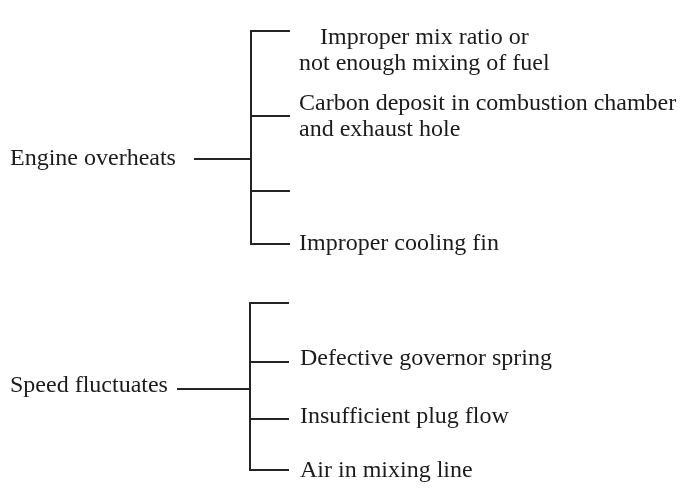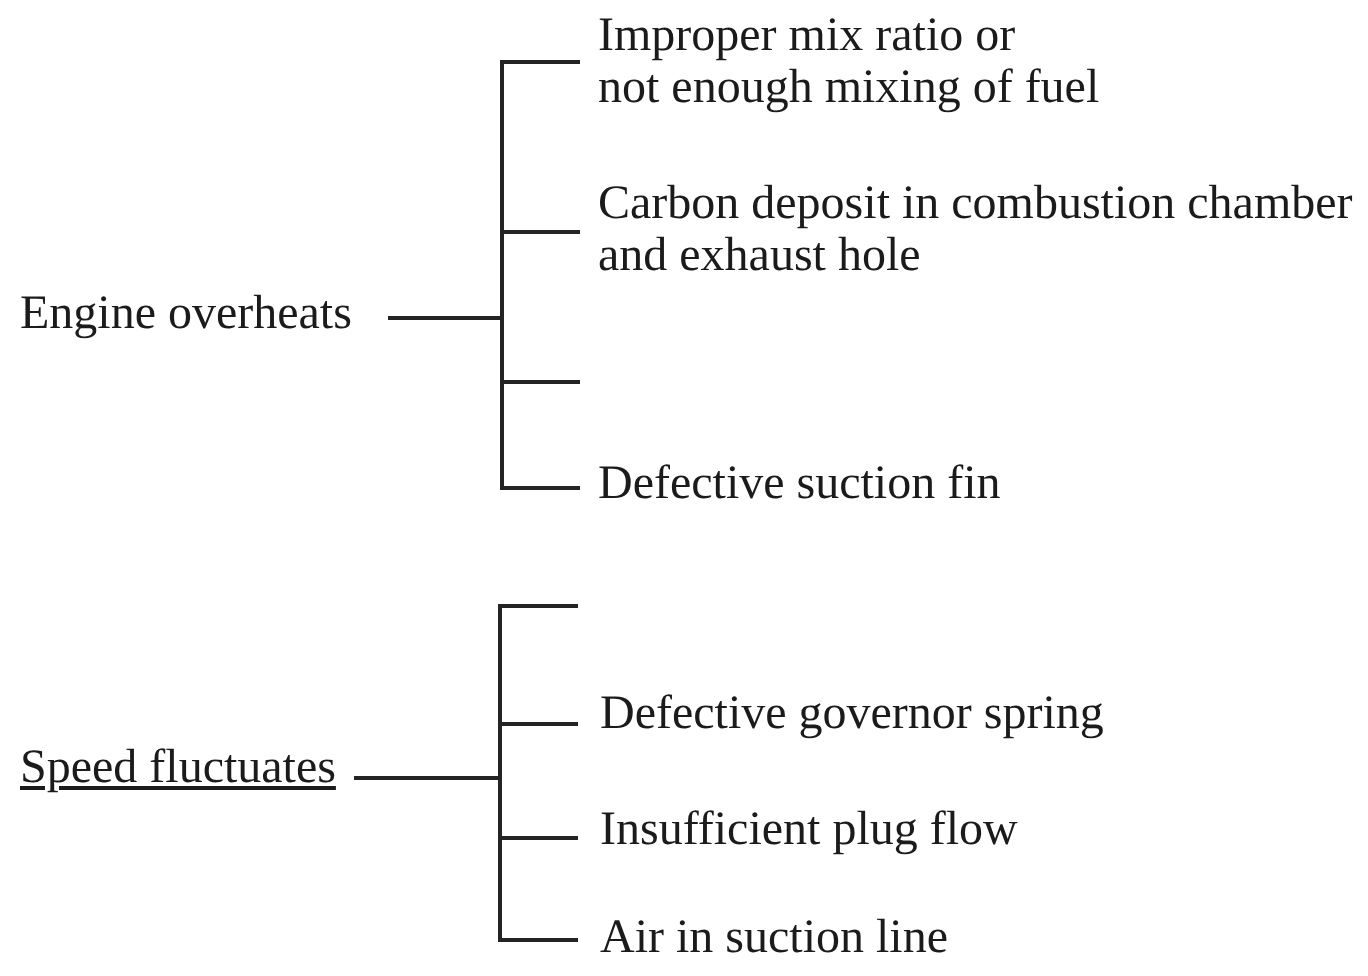--- a/index.html
+++ b/index.html
@@ -46,34 +46,34 @@
 
   <div class="hline" style="left:194px; top:158px; width:57px;"></div>
 
   <div class="vline" style="left:250px; top:30px; height:215px;"></div>
 
   <div class="hline" style="left:250px; top:30px; width:40px;"></div>
   <div class="hline" style="left:250px; top:115px; width:40px;"></div>
   <div class="hline" style="left:250px; top:190px; width:40px;"></div>
   <div class="hline" style="left:250px; top:243px; width:40px;"></div>
 
-  <div class="cause" style="left:299px; top:5px;">Improper mix ratio or
+  <div class="cause" style="left:299px; top:23px;text-align:center;">Improper mix ratio or
 not enough mixing of fuel</div>
   <div class="cause" style="left:299px; top:89px;">Carbon deposit in combustion chamber
 and exhaust hole</div>
-  <div class="cause" style="left:299px; top:229px;">Defective suction fin</div>
+  <div class="cause" style="left:299px; top:229px;">Improper cooling fin</div>
 
-  <div class="fault-label" style="left:10px; top:371px;text-decoration:underline;">Speed fluctuates</div>
+  <div class="fault-label" style="left:10px; top:371px;">Speed fluctuates</div>
 
   <div class="hline" style="left:177px; top:388px; width:74px;"></div>
 
   <div class="vline" style="left:249px; top:302px; height:169px;"></div>
 
   <div class="hline" style="left:249px; top:302px; width:40px;"></div>
   <div class="hline" style="left:249px; top:361px; width:40px;"></div>
   <div class="hline" style="left:249px; top:418px; width:40px;"></div>
   <div class="hline" style="left:249px; top:469px; width:40px;"></div>
 
   <div class="cause" style="left:300px; top:344px;">Defective governor spring</div>
   <div class="cause" style="left:300px; top:402px;">Insufficient plug flow</div>
-  <div class="cause" style="left:300px; top:456px;">Air in suction line</div>
+  <div class="cause" style="left:300px; top:456px;">Air in mixing line</div>
 
 </div>
 
 </body></html>

